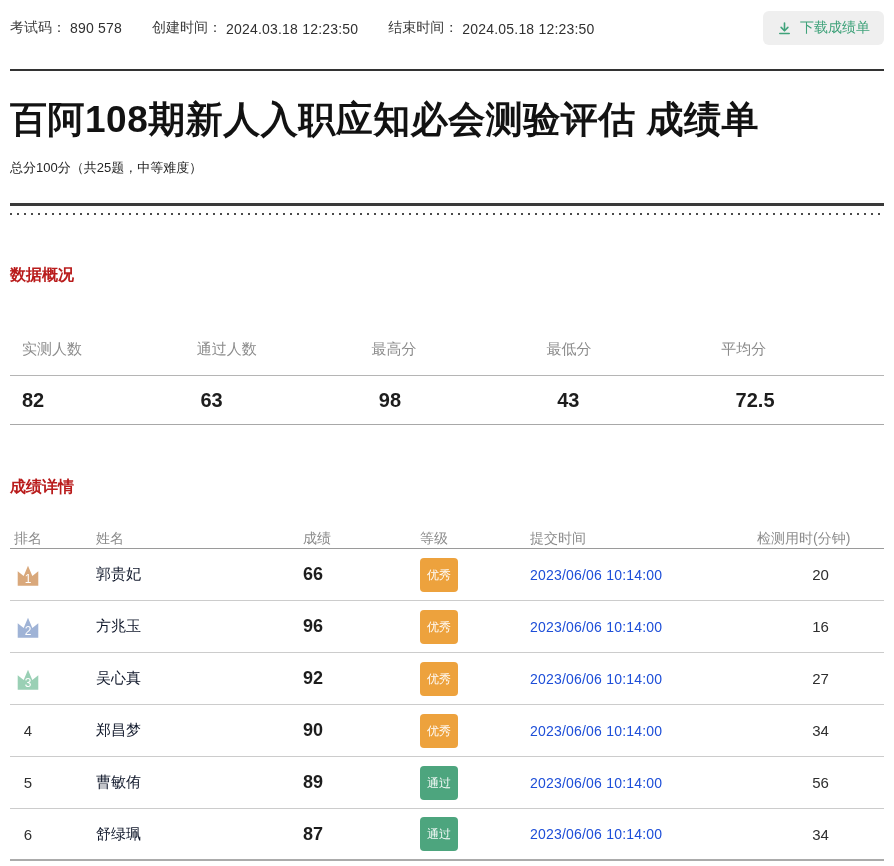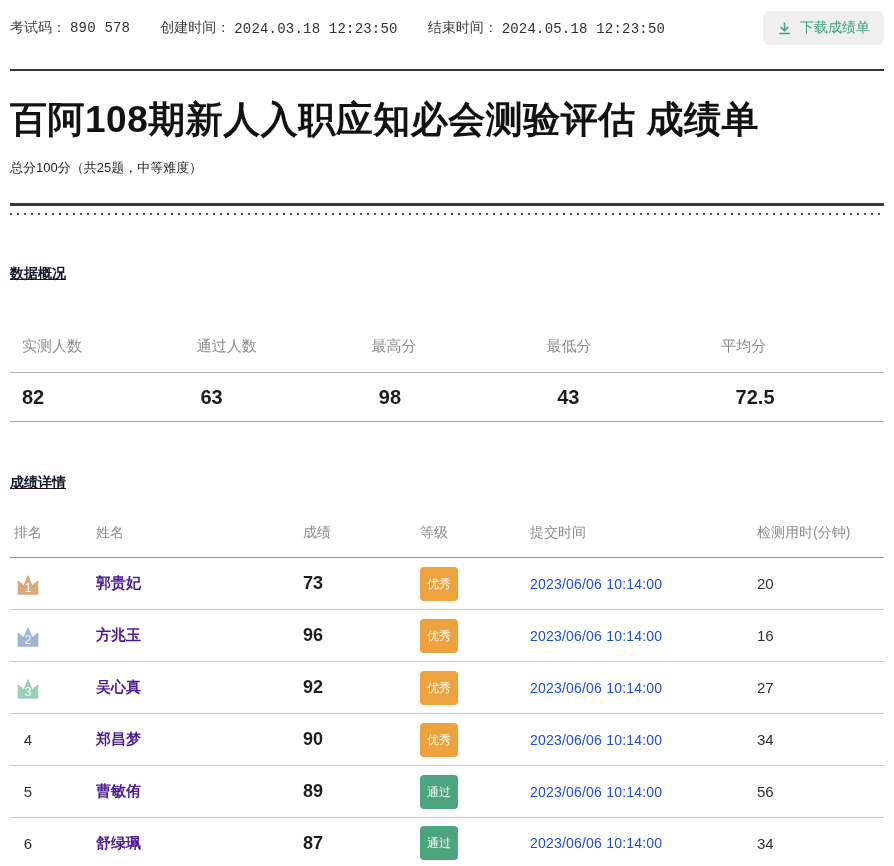--- a/index.html
+++ b/index.html
@@ -12,21 +12,20 @@
   }
   .page { padding: 0 10px; }
 
   
   .topbar {
     height: 56px;
     display: flex;
     align-items: center;
     font-size: 14px;
     color: #303030;
-    font-family: Liberation Mono, monospace;
   }
   .meta-group { display: flex; align-items: center; }
   .meta-group + .meta-group { margin-left: 30px; align-items: flex-end; }
   .meta-label { color: #3c3c3c; }
   .meta-value { color: #303030; margin-left: 4px; letter-spacing: 0.2px; }
   .download-btn {
     margin-left: auto;
     display: flex;
     align-items: center;
     gap: 8px;
@@ -61,24 +60,23 @@
   }
   .report-subtitle {
     margin-top: 16px;
     font-size: 13px;
     color: #232323;
   }
   .divider-block { margin-top: 26px; }
 
   
   .section-title {
-    font-size: 14px;
+    font-size: 16px;
     font-weight: 700;
-    color: #0f172a;
-    text-decoration: underline;
+    color: #b91c1c;
   }
   .section-overview .section-title { margin-top: 50px; }
   .section-details  .section-title { margin-top: 52px; }
 
   
   .stats-header {
     margin-top: 54px;
     display: grid;
     grid-template-columns: repeat(5, 1fr);
   }
@@ -104,21 +102,20 @@
   .stats-line-bottom { border: none; border-top: 1px solid #a8a8a8; }
 
   
   .trow {
     display: grid;
     grid-template-columns: 86px 207px 117px 110px 227px 1fr;
     align-items: center;
   }
   .thead {
     margin-top: 32px;
-    padding-bottom: 15px;
     border-bottom: 1px solid #9a9a9a;
   }
   .thead .th {
     font-size: 14px;
     color: #8c8c8c;
   }
   .thead .th:first-child { padding-left: 4px; }
   .tbody .trow {
     height: 52px;
     border-bottom: 1px solid #cccccc;
@@ -137,34 +134,34 @@
   .crown text {
     fill: #ffffff;
     font-size: 11px;
     font-family: "Liberation Sans", sans-serif;
     text-anchor: middle;
   }
   .crown-1 path { fill: #d9a87b; }
   .crown-2 path { fill: #9fb3d6; }
   .crown-3 path { fill: #9ad0b5; }
 
-  .name-cell  { font-size: 15px; font-weight: 700; color: #4c1d95; }
+  .name-cell  { font-size: 15px; font-weight: 400; color: #0f172a; }
   .score-cell { font-size: 18px; font-weight: 700; color: #1d1d1d; }
   .badge {
     display: inline-block;
     padding: 9px 7px;
     border-radius: 4px;
     font-size: 12px;
     color: rgba(255,255,255,0.96);
     line-height: 1.35;
   }
   .badge.excellent { background: #eda23d; }
   .badge.pass      { background: #4da57e; }
   .time-cell     { font-size: 14px; color: #1d4ed8; letter-spacing: 0.2px; }
-  .duration-cell { font-size: 15px; color: #2e2e2e; }
+  .duration-cell { font-size: 15px; color: #2e2e2e; text-align: center; }
 </style>
 </head>
 <body>
 
 <div class="page">
 
   <div class="topbar">
     <div class="meta-group">
       <span class="meta-label">考试码：</span>
       <span class="meta-value">890 578</span>
@@ -237,21 +234,21 @@
       <div class="trow">
         <div class="rank-cell">
           <span class="rank-box">
             <svg class="crown crown-1" viewBox="0 0 24 22">
               <path d="M2.5 21 L2.5 7.5 L8 12 L12 2.5 L16 12 L21.5 7.5 L21.5 21 Z"></path>
               <text x="12" y="18">1</text>
             </svg>
           </span>
         </div>
         <div class="name-cell">郭贵妃</div>
-        <div class="score-cell">73</div>
+        <div class="score-cell">66</div>
         <div><span class="badge excellent">优秀</span></div>
         <div class="time-cell">2023/06/06 10:14:00</div>
         <div class="duration-cell">20</div>
       </div>
 
       <div class="trow">
         <div class="rank-cell">
           <span class="rank-box">
             <svg class="crown crown-2" viewBox="0 0 24 22">
               <path d="M2.5 21 L2.5 7.5 L8 12 L12 2.5 L16 12 L21.5 7.5 L21.5 21 Z"></path>

